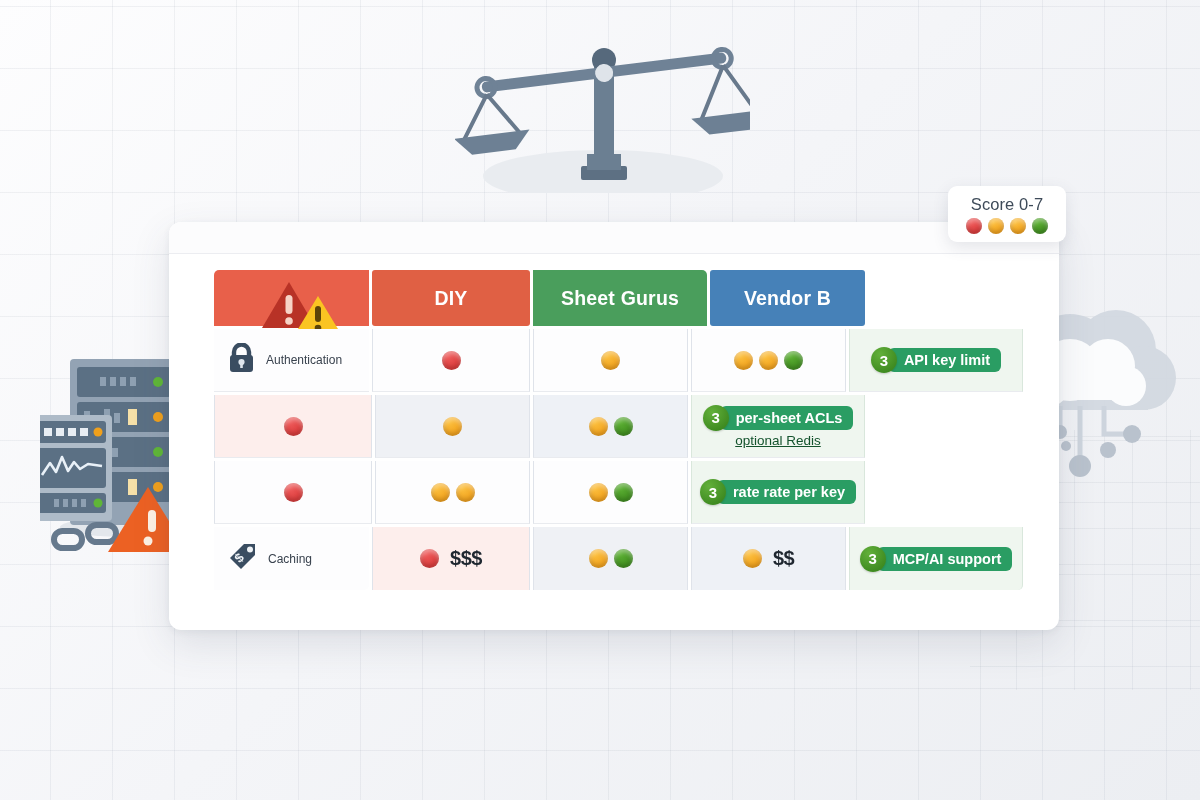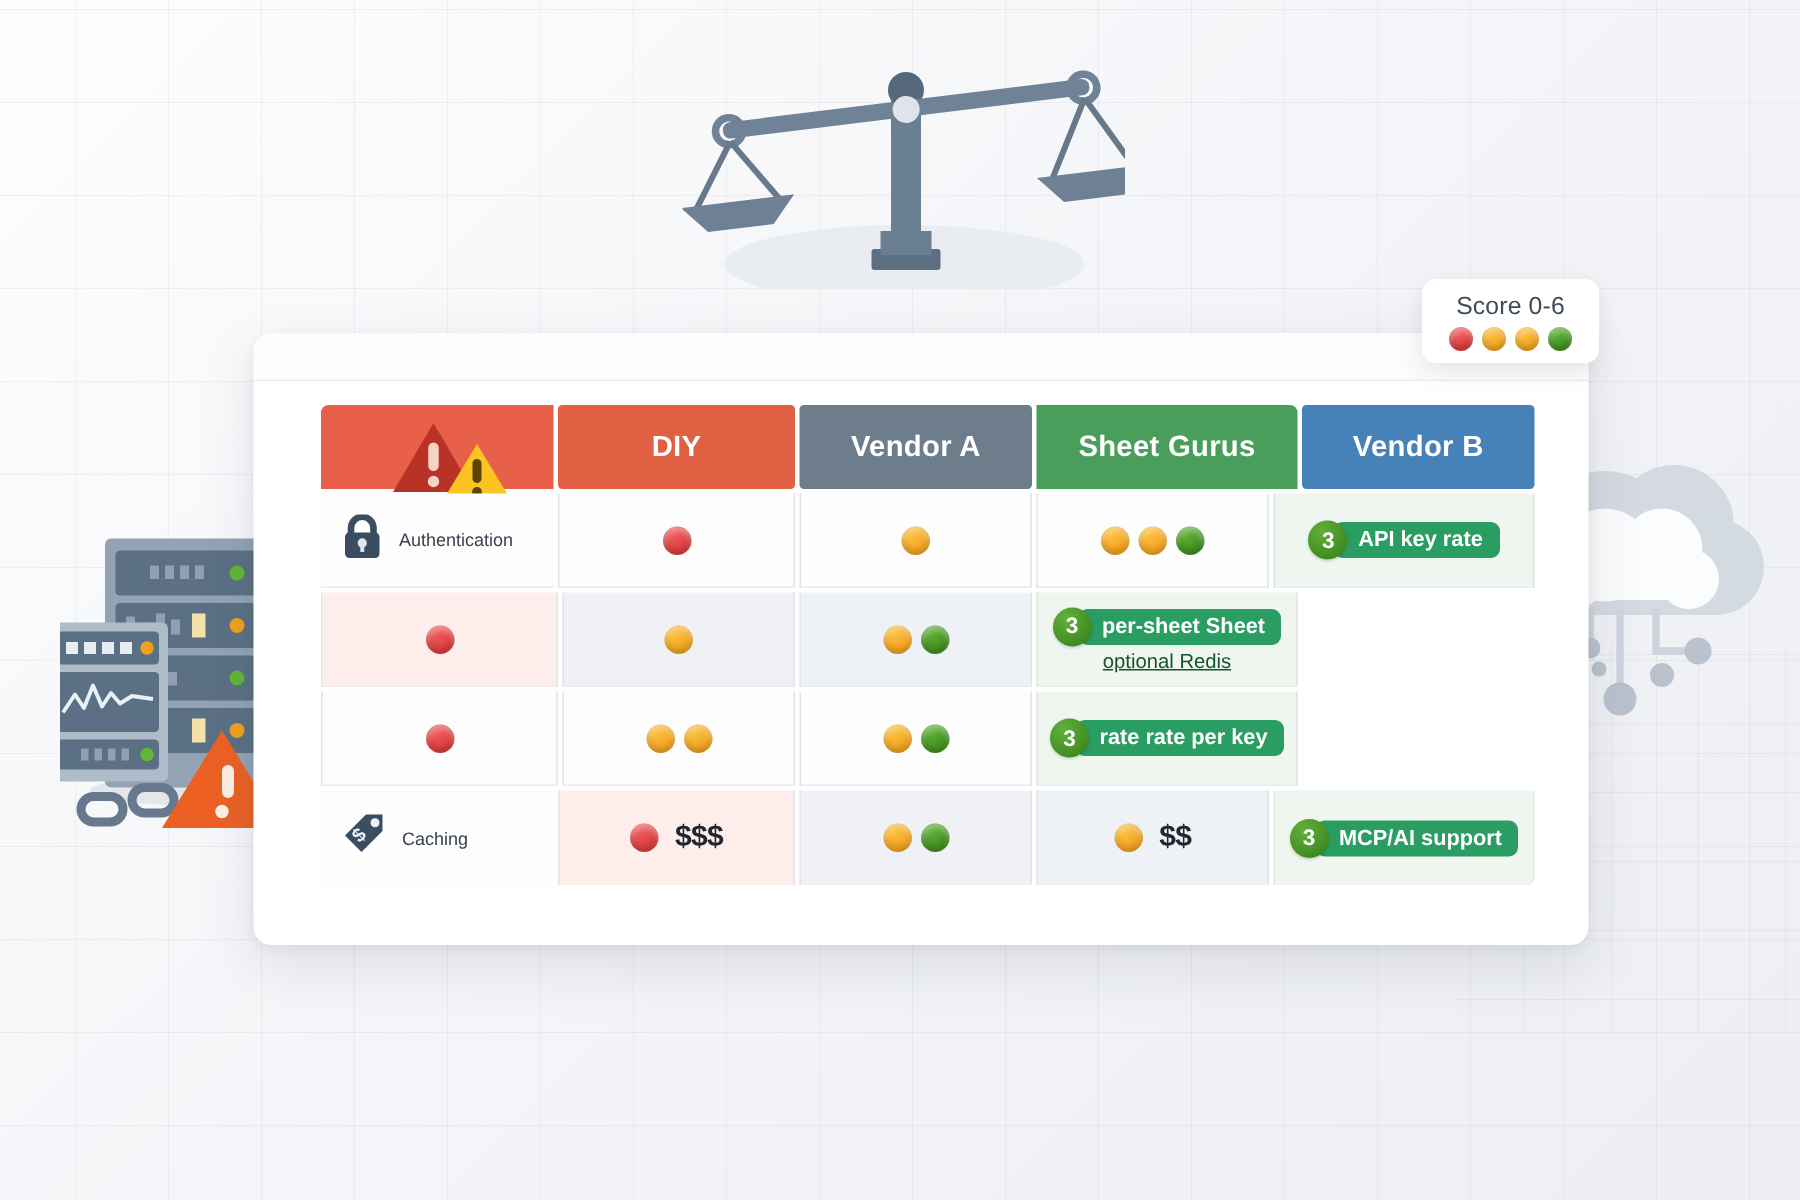--- a/index.html
+++ b/index.html
@@ -321,21 +321,20 @@
           <span class="warn-tri amber">
             <svg width="48" height="42" viewBox="0 0 48 42">
               <path d="M24 2 L47 40 L1 40 Z" fill="#fac422"></path>
               <rect x="21" y="12" width="6" height="16" rx="3" fill="#5c4408"></rect>
               <circle cx="24" cy="34" r="3.3" fill="#5c4408"></circle>
             </svg>
           </span>
         </div>
       </div>
       <div class="cell c-diy">DIY</div>
-      <div class="cell c-vena">Vendor A</div>
       <div class="cell c-gurus">Sheet Gurus</div>
       <div class="cell c-venb">Vendor B</div>
     </div>
 
     <div class="trow brow">
       <div class="cell c-label">
         <div class="label-inner">
           <span>
             <svg width="27" height="30" viewBox="0 0 27 30">
               <path d="M6 13 V9 a7.5 7.5 0 0 1 15 0 v4" fill="none" stroke="#3a4d61" stroke-width="4.4"></path>
@@ -360,21 +359,21 @@
       <div class="cell c-venb">
         <div class="dots-group">
           <span class="dot orange"></span>
           <span class="dot orange"></span>
           <span class="dot green"></span>
         </div>
       </div>
       <div class="cell c-gurus">
         <div class="gbadge">
           <span class="gbadge-num">3</span>
-          <span class="gbadge-pill">API key rate</span>
+          <span class="gbadge-pill">API key limit</span>
         </div>
       </div>
     </div>
 
     <div class="trow brow alt">
       <div class="cell c-diy">
         <div class="dots-group">
             <span class="dot red"></span>
           </div>
       </div>
@@ -385,21 +384,21 @@
       </div>
       <div class="cell c-venb">
         <div class="dots-group">
           <span class="dot orange"></span>
           <span class="dot green"></span>
         </div>
       </div>
       <div class="cell c-gurus">
         <div class="gbadge">
           <span class="gbadge-num">3</span>
-          <span class="gbadge-pill">per-sheet Sheet</span>
+          <span class="gbadge-pill">per-sheet ACLs</span>
         </div>
         <span class="gsub">optional Redis</span>
       </div>
     </div>
 
     <div class="trow brow">
       <div class="cell c-diy">
         <div class="dots-group">
             <span class="dot red"></span>
           </div>
@@ -460,20 +459,20 @@
           <span class="gbadge-num">3</span>
           <span class="gbadge-pill">MCP/AI support</span>
         </div>
       </div>
     </div>
 
   </div>
 </div>
 
 <div class="legend">
-  <div class="legend-title">Score 0-6</div>
+  <div class="legend-title">Score 0-7</div>
   <div class="legend-dots">
     <span class="dot red"></span>
     <span class="dot orange"></span>
     <span class="dot orange"></span>
     <span class="dot green"></span>
   </div>
 </div>
 
 </body></html>

